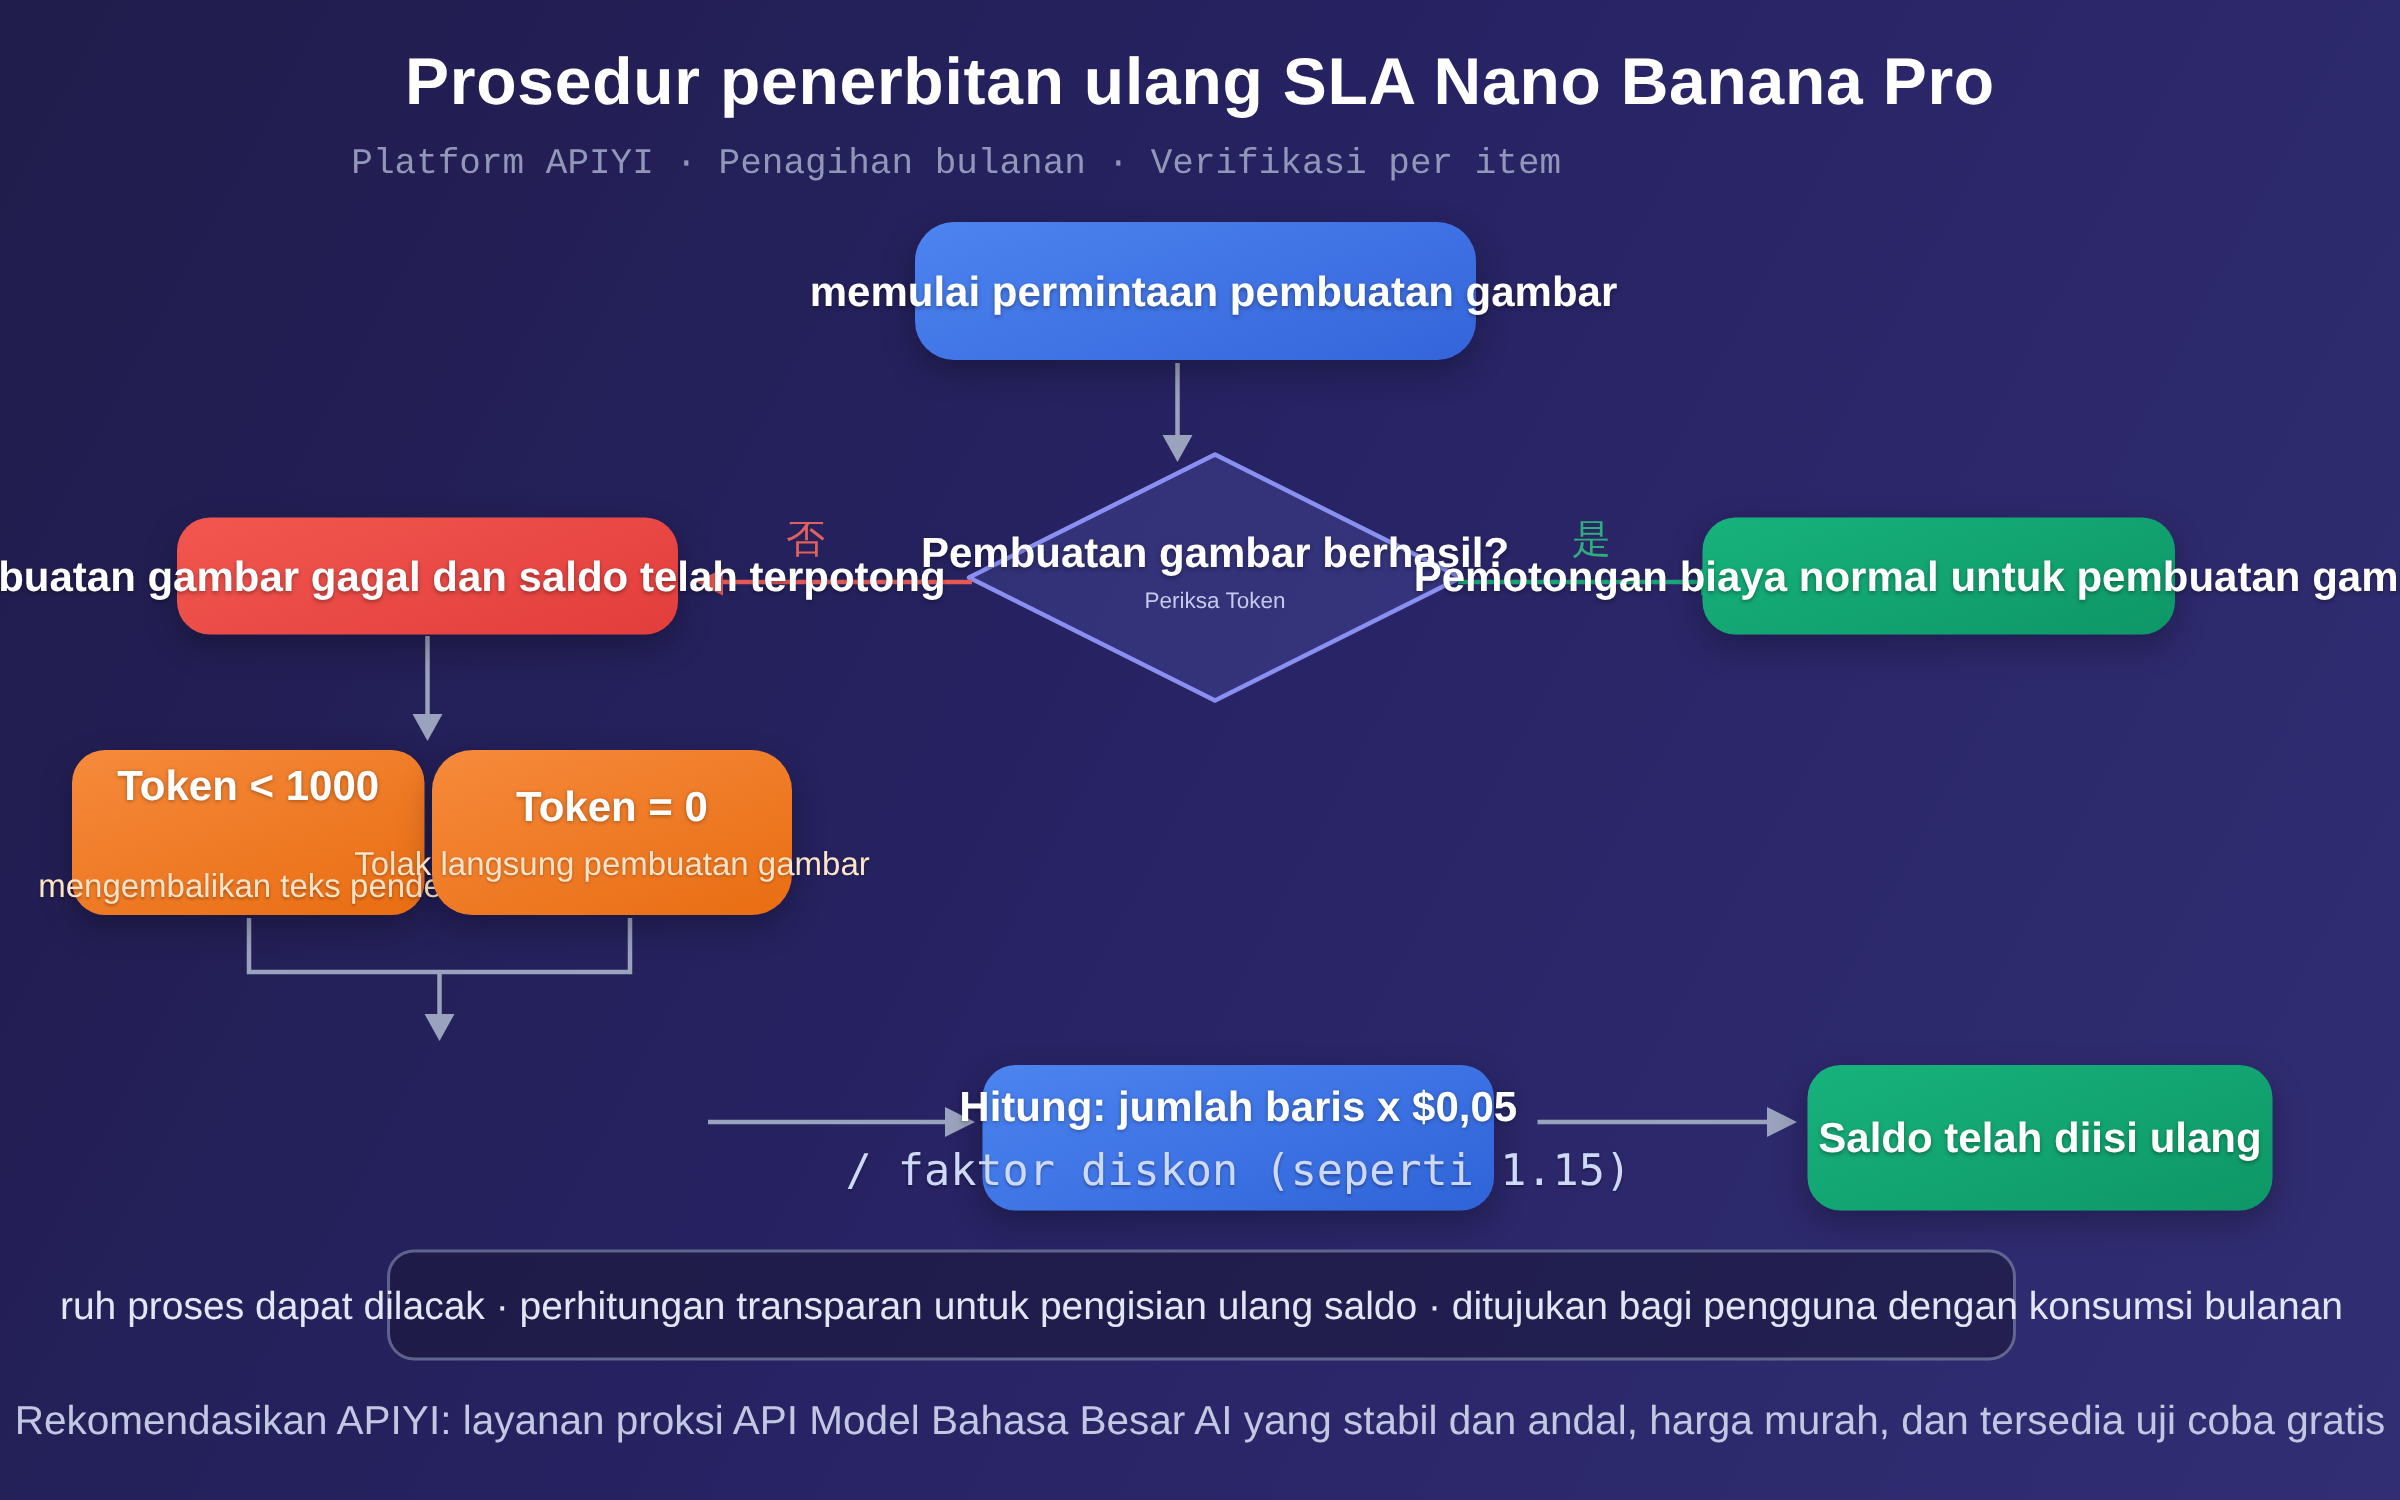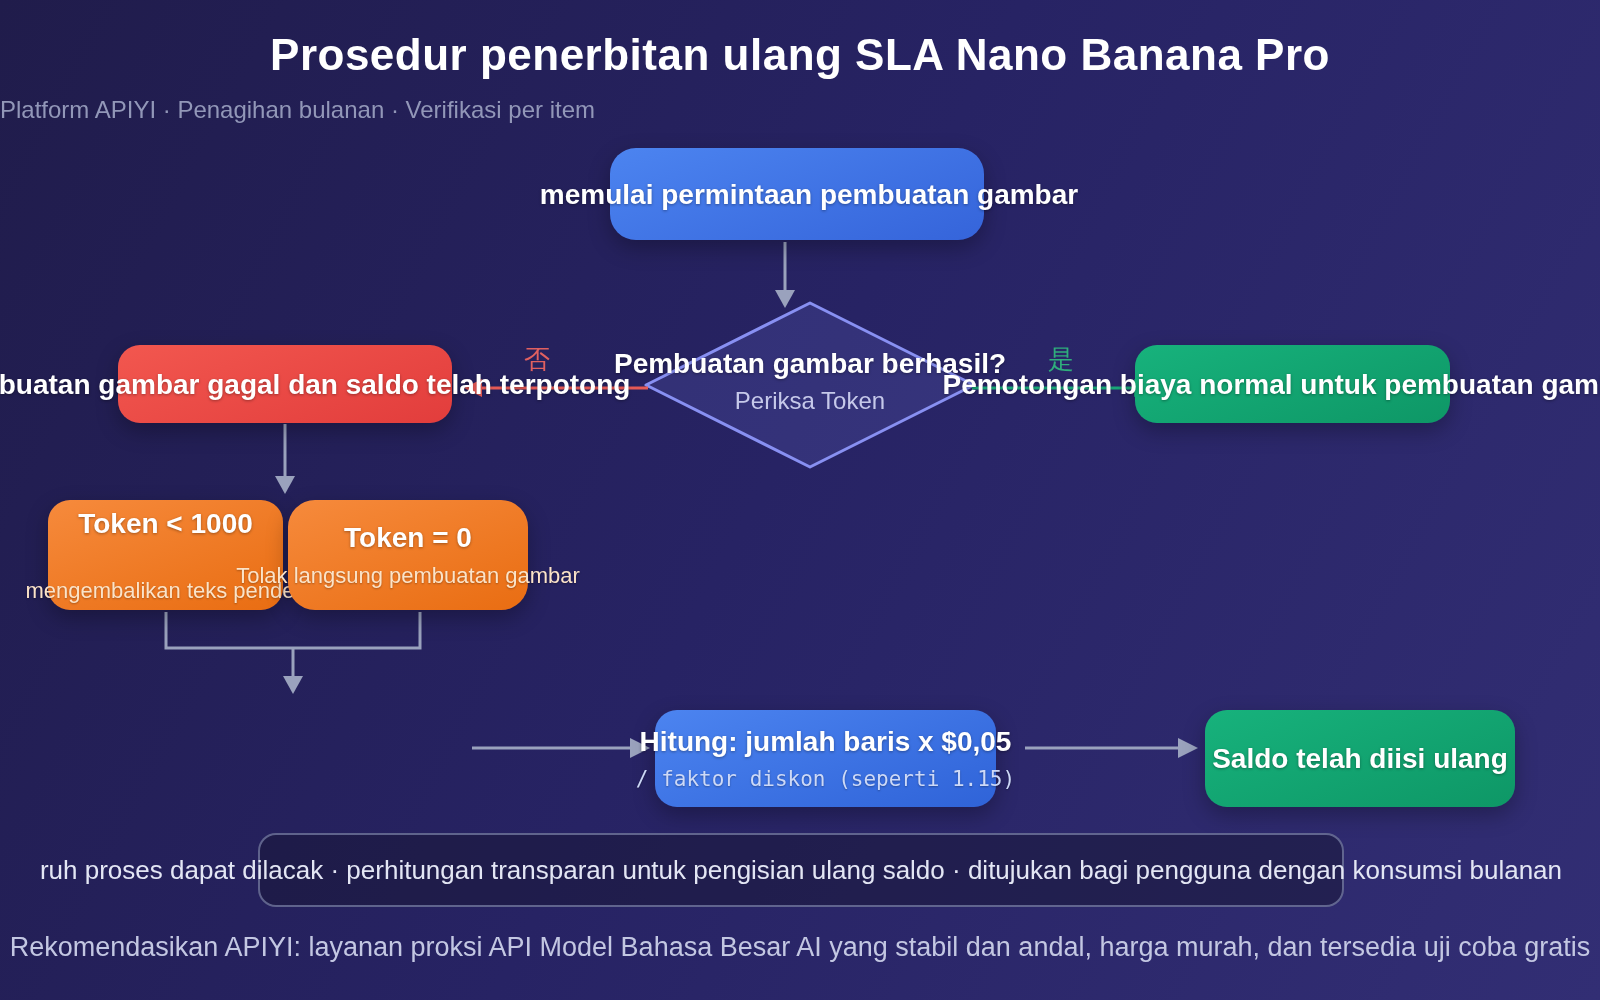--- a/index.html
+++ b/index.html
@@ -11,21 +11,21 @@
     font-family:"Liberation Sans",sans-serif;
     color:#fff;
   }
   .page-title{
     position:absolute;top:30px;left:0;width:1600px;
     text-align:center;font-size:44px;font-weight:700;color:#ffffff;
     letter-spacing:.5px;white-space:nowrap;
   }
   .page-subtitle{
     position:absolute;top:96px;left:0;width:1275px;
-    text-align:left;font-size:24px;color:#9297b8;white-space:nowrap;
+    text-align:center;font-size:24px;color:#9297b8;white-space:nowrap;font-family:Liberation Mono, monospace;
   }
   svg.connectors{position:absolute;top:0;left:0;z-index:1;}
   .node{
     position:absolute;z-index:2;
     display:flex;flex-direction:column;align-items:center;justify-content:center;
     border-radius:22px;
     box-shadow:0 8px 22px rgba(0,0,0,.28);
   }
   .node .t{
     font-size:28px;font-weight:700;color:#fff;white-space:nowrap;
@@ -44,31 +44,31 @@
   .token-low{left:48px;top:500px;width:235px;height:110px;
     background:linear-gradient(160deg,#f68a3c 0%,#e96d12 100%);gap:29px;}
   .token-zero{left:288px;top:500px;width:240px;height:110px;
     background:linear-gradient(160deg,#f68a3c 0%,#e96d12 100%);border-radius:27px;}
   .token-low .s,.token-zero .s{color:#fbe3c8;}
   .export{left:118px;top:700px;width:352px;height:90px;
     background:rgba(158,170,194,.42);box-shadow:0 6px 18px rgba(0,0,0,.2);}
   .export .s{color:#dde1ee;}
   .compute{left:655px;top:710px;width:341px;height:97px;
     background:linear-gradient(160deg,#4c84f0 0%,#2f63d8 100%);}
-  .compute .s{font-family:"DejaVu Sans Mono",monospace;font-size:21px;color:#cdd9f7;}
+  .compute .s{font-family:"DejaVu Sans Mono",monospace;font-size:29px;color:#cdd9f7;}
   .refill{left:1205px;top:710px;width:310px;height:97px;
     background:linear-gradient(160deg,#17b27c 0%,#0e9766 100%);}
   .refill .s{color:#d6f3e6;}
   .decision-text{
     position:absolute;z-index:2;left:648px;top:342px;width:324px;height:78px;
     display:flex;flex-direction:column;align-items:center;justify-content:center;
   }
   .decision-text .q{font-size:28px;font-weight:700;white-space:nowrap;
     text-shadow:0 1px 3px rgba(0,0,0,.35);}
-  .decision-text .h{font-size:24px;color:#c6c9ea;white-space:nowrap;margin-top:7px;}
+  .decision-text .h{font-size:15px;color:#c6c9ea;white-space:nowrap;margin-top:7px;}
   .branch-label{position:absolute;z-index:3;font-size:26px;font-weight:500;white-space:nowrap;}
   .no-label{left:524px;top:342px;color:#e06060;}
   .yes-label{left:1048px;top:342px;color:#2fae7c;}
   .pill{
     position:absolute;z-index:2;left:258px;top:833px;width:1082px;height:70px;
     border-radius:18px;border:2px solid rgba(150,160,195,.55);
     background:rgba(26,23,56,.55);
     display:flex;align-items:center;justify-content:center;overflow:visible;
   }
   .pill .p{font-size:26px;color:#e3e6f4;white-space:nowrap;}

